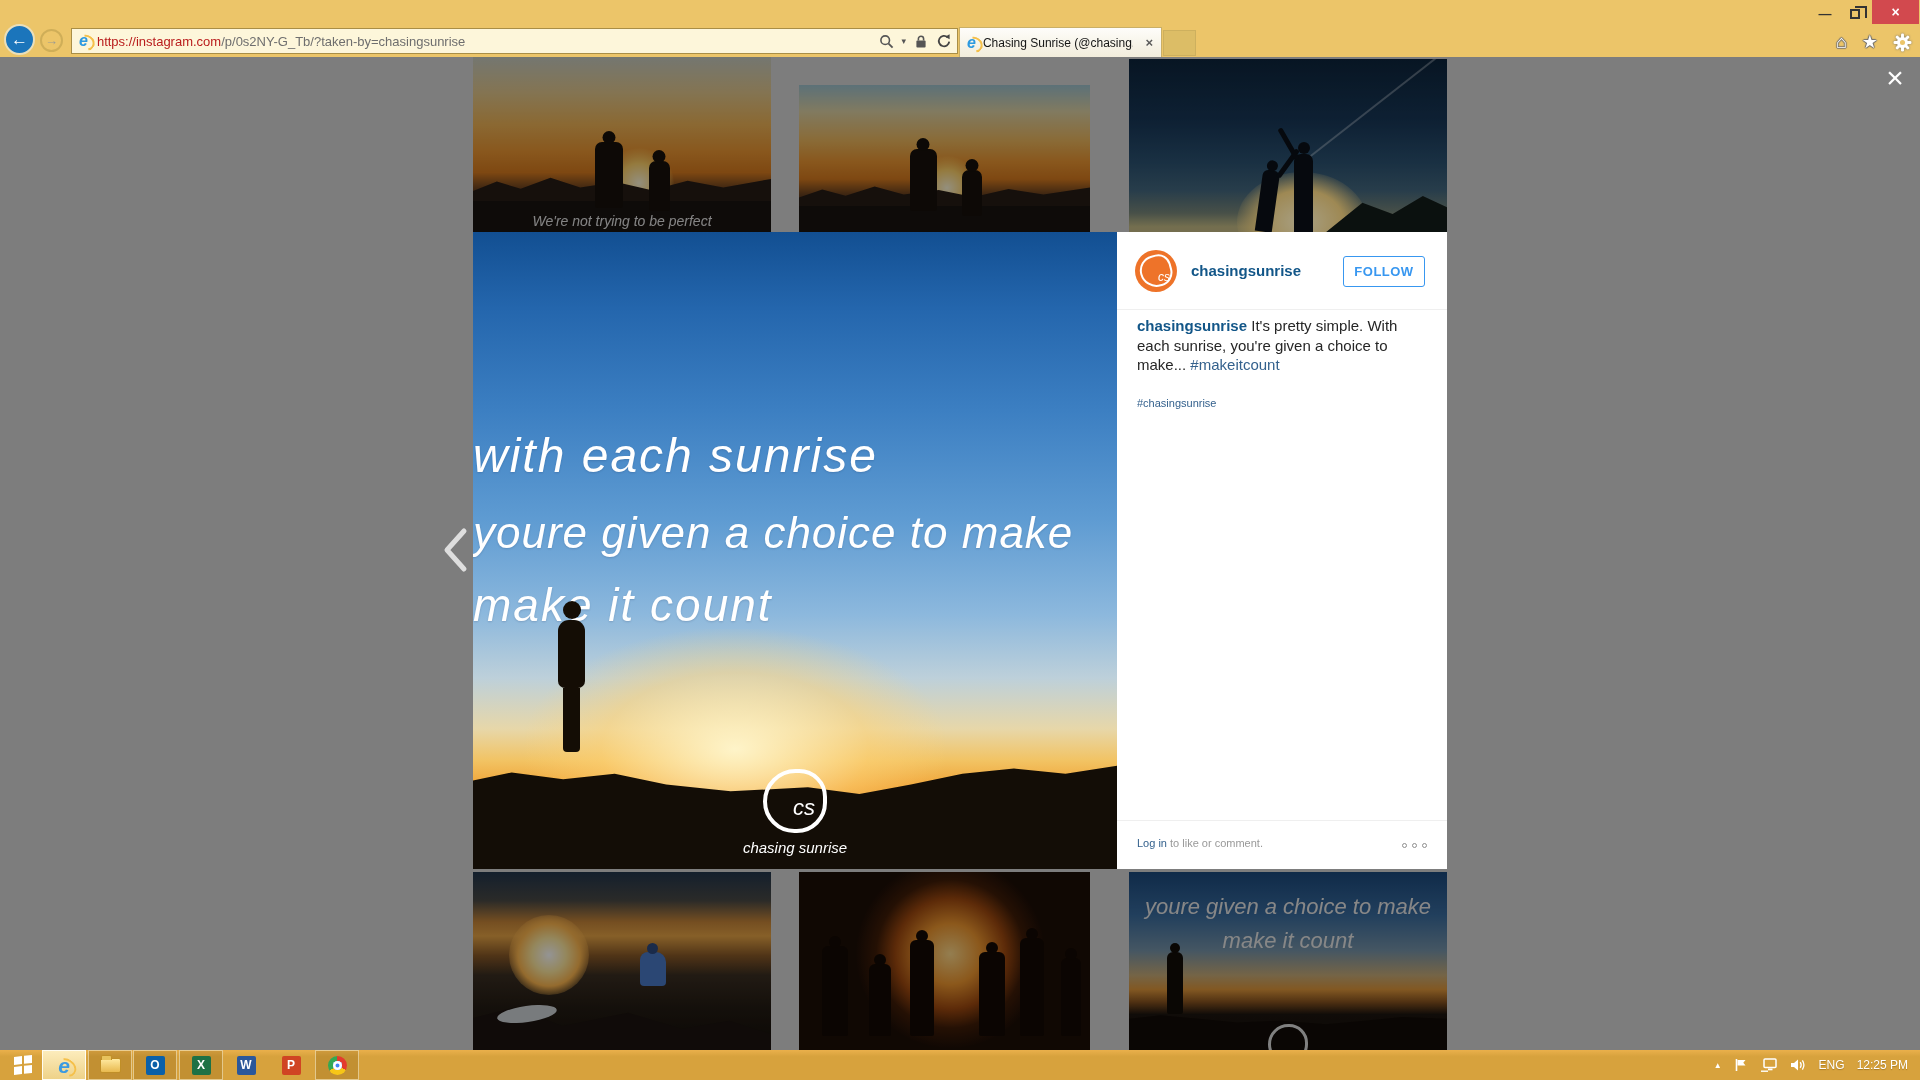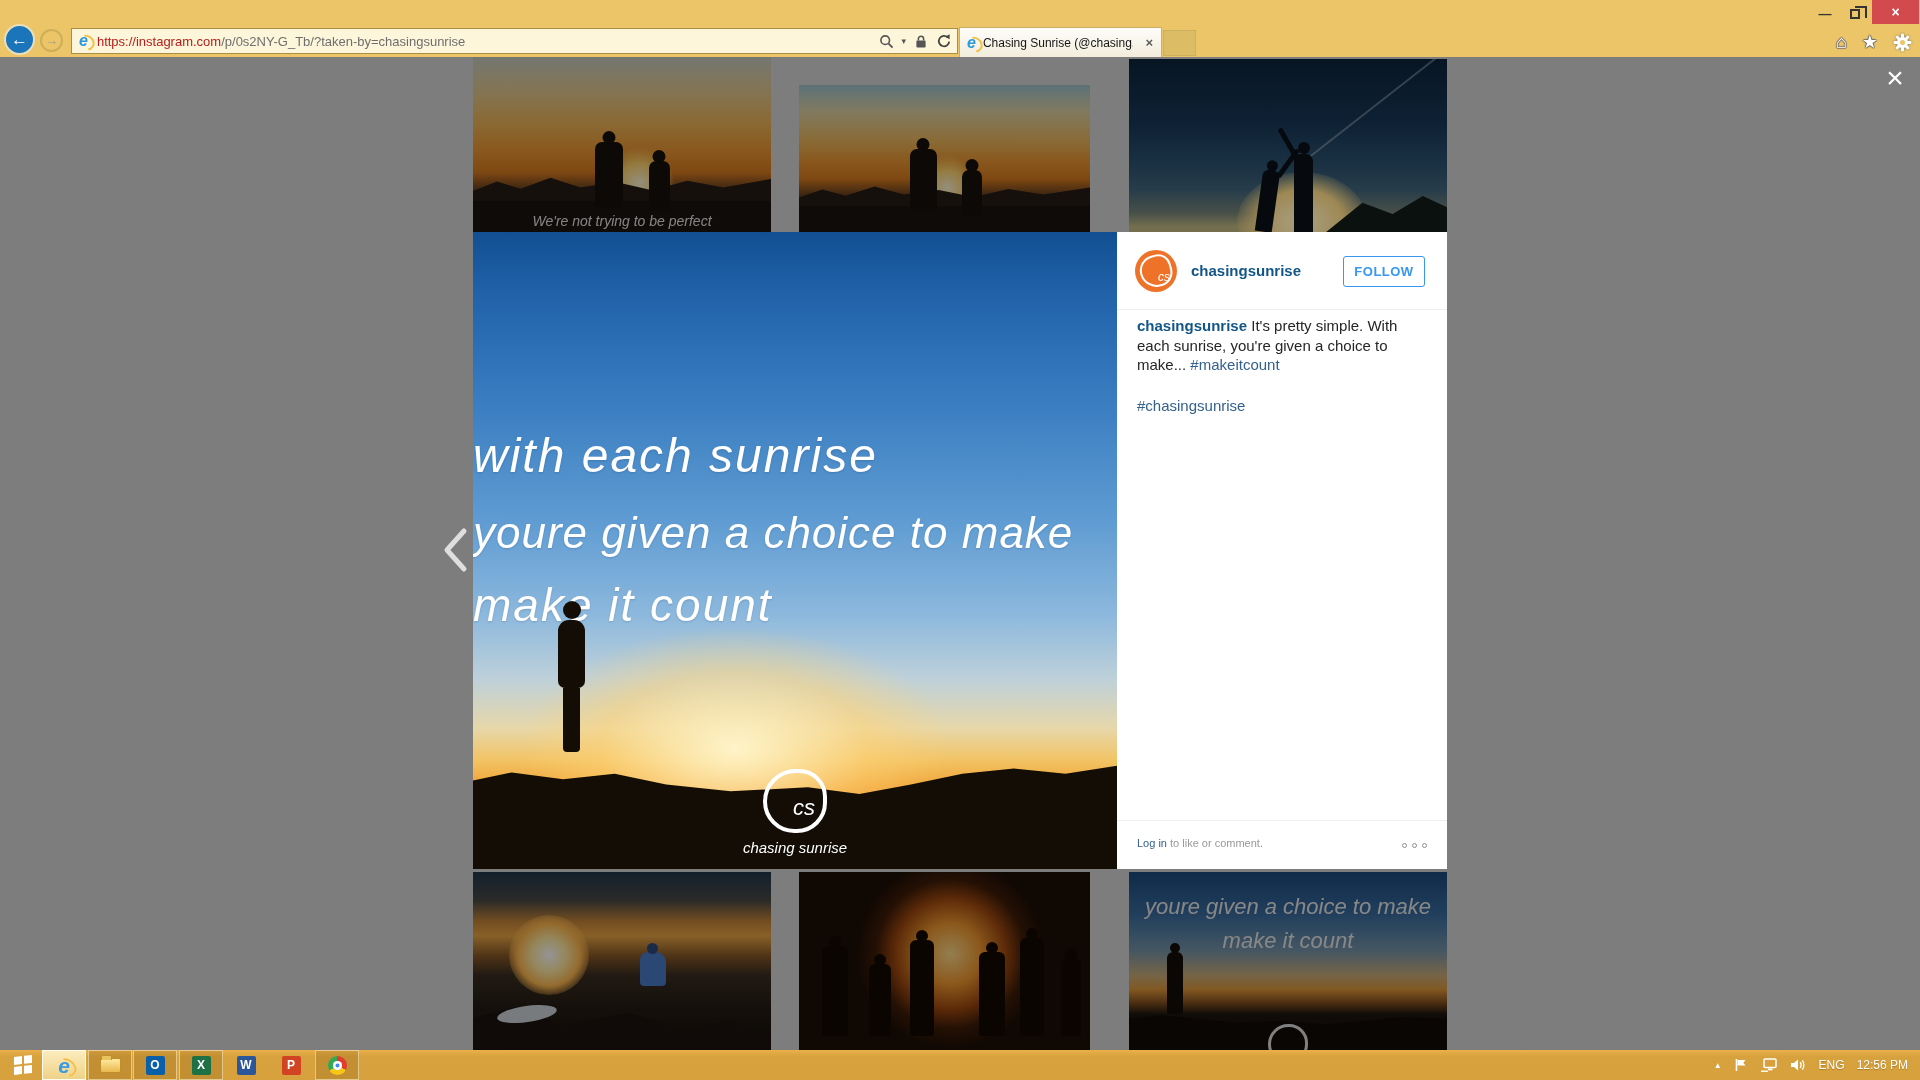--- a/index.html
+++ b/index.html
@@ -102,21 +102,21 @@
   .avatar-ring{position:absolute;inset:5px;border:2px solid #fff;border-radius:55% 45% 50% 60%;transform:rotate(-15deg);}
   .avatar-cs{position:absolute;right:7px;bottom:8px;color:#fff;font-style:italic;font-size:12px;}
   .s-username{position:absolute;left:74px;top:30px;font-size:15px;font-weight:bold;color:var(--username-navy);cursor:pointer;}
   .follow-btn{position:absolute;right:22px;top:24px;width:82px;height:31px;background:#fff;border:1px solid var(--follow-blue);border-radius:3px;color:var(--follow-blue);font-size:13px;font-weight:bold;letter-spacing:0.5px;cursor:pointer;font-family:"Liberation Sans",sans-serif;}
   .s-likes{position:relative;height:48px;}
   .likes-count{position:absolute;left:20px;top:16px;font-size:15px;font-weight:bold;color:var(--text-dark);}
   .timestamp{position:absolute;right:22px;top:17px;font-size:14px;color:var(--muted-gray);}
   .s-caption{padding:6px 13px 0 20px;font-size:15px;line-height:19.5px;color:var(--text-dark);}
   .cap-user{color:var(--username-navy);font-weight:bold;cursor:pointer;}
   .cap-link{color:var(--link-blue);cursor:pointer;}
-  .s-hashtag2{padding:22px 20px 0 20px;font-size:15px;color:var(--link-blue);cursor:pointer;}
+  .s-hashtag2{padding:22px 20px 0 20px;font-size:11px;color:var(--link-blue);cursor:pointer;}
   .s-footer{position:absolute;left:0;right:0;bottom:0;height:49px;border-top:1px solid #efefef;}
   .login-row{position:absolute;left:20px;top:16px;font-size:11px;color:#999;}
   .dots{position:absolute;right:20px;top:22px;display:flex;gap:5px;cursor:pointer;}
   .dots span{width:5px;height:5px;border:1px solid #8e8e8e;border-radius:50%;}
 
   
   .taskbar{position:absolute;bottom:0;left:0;width:1920px;height:30px;background:linear-gradient(180deg,#eab04b 0%,var(--taskbar-gold) 22%);}
   .start-btn{position:absolute;left:6px;top:0;width:34px;height:30px;display:flex;align-items:center;justify-content:center;cursor:pointer;}
   .winflag{display:grid;grid-template-columns:8px 8px;grid-template-rows:8px 8px;gap:1.5px;transform:skewY(-6deg);}
   .winflag span{background:#fff;}
@@ -369,17 +369,17 @@
           </svg>
       </span>
       <span class="tray-item">
         <svg width="17" height="14" viewBox="0 0 17 14">
             <polygon points="1,5 4,5 8,1.4 8,12.6 4,9 1,9" fill="#fff"></polygon>
             <path d="M10.2 4.2 Q12.2 7 10.2 9.8" stroke="#fff" fill="none" stroke-width="1.3"></path>
             <path d="M12.4 2.4 Q15.4 7 12.4 11.6" stroke="#fff" fill="none" stroke-width="1.3"></path>
           </svg>
       </span>
       <span class="tray-text">ENG</span>
-      <span class="tray-text" style="margin-right:6px;">12:56 PM</span>
+      <span class="tray-text" style="margin-right:6px;">12:25 PM</span>
     </div>
   </div>
 
 </div>
 
 </body></html>

